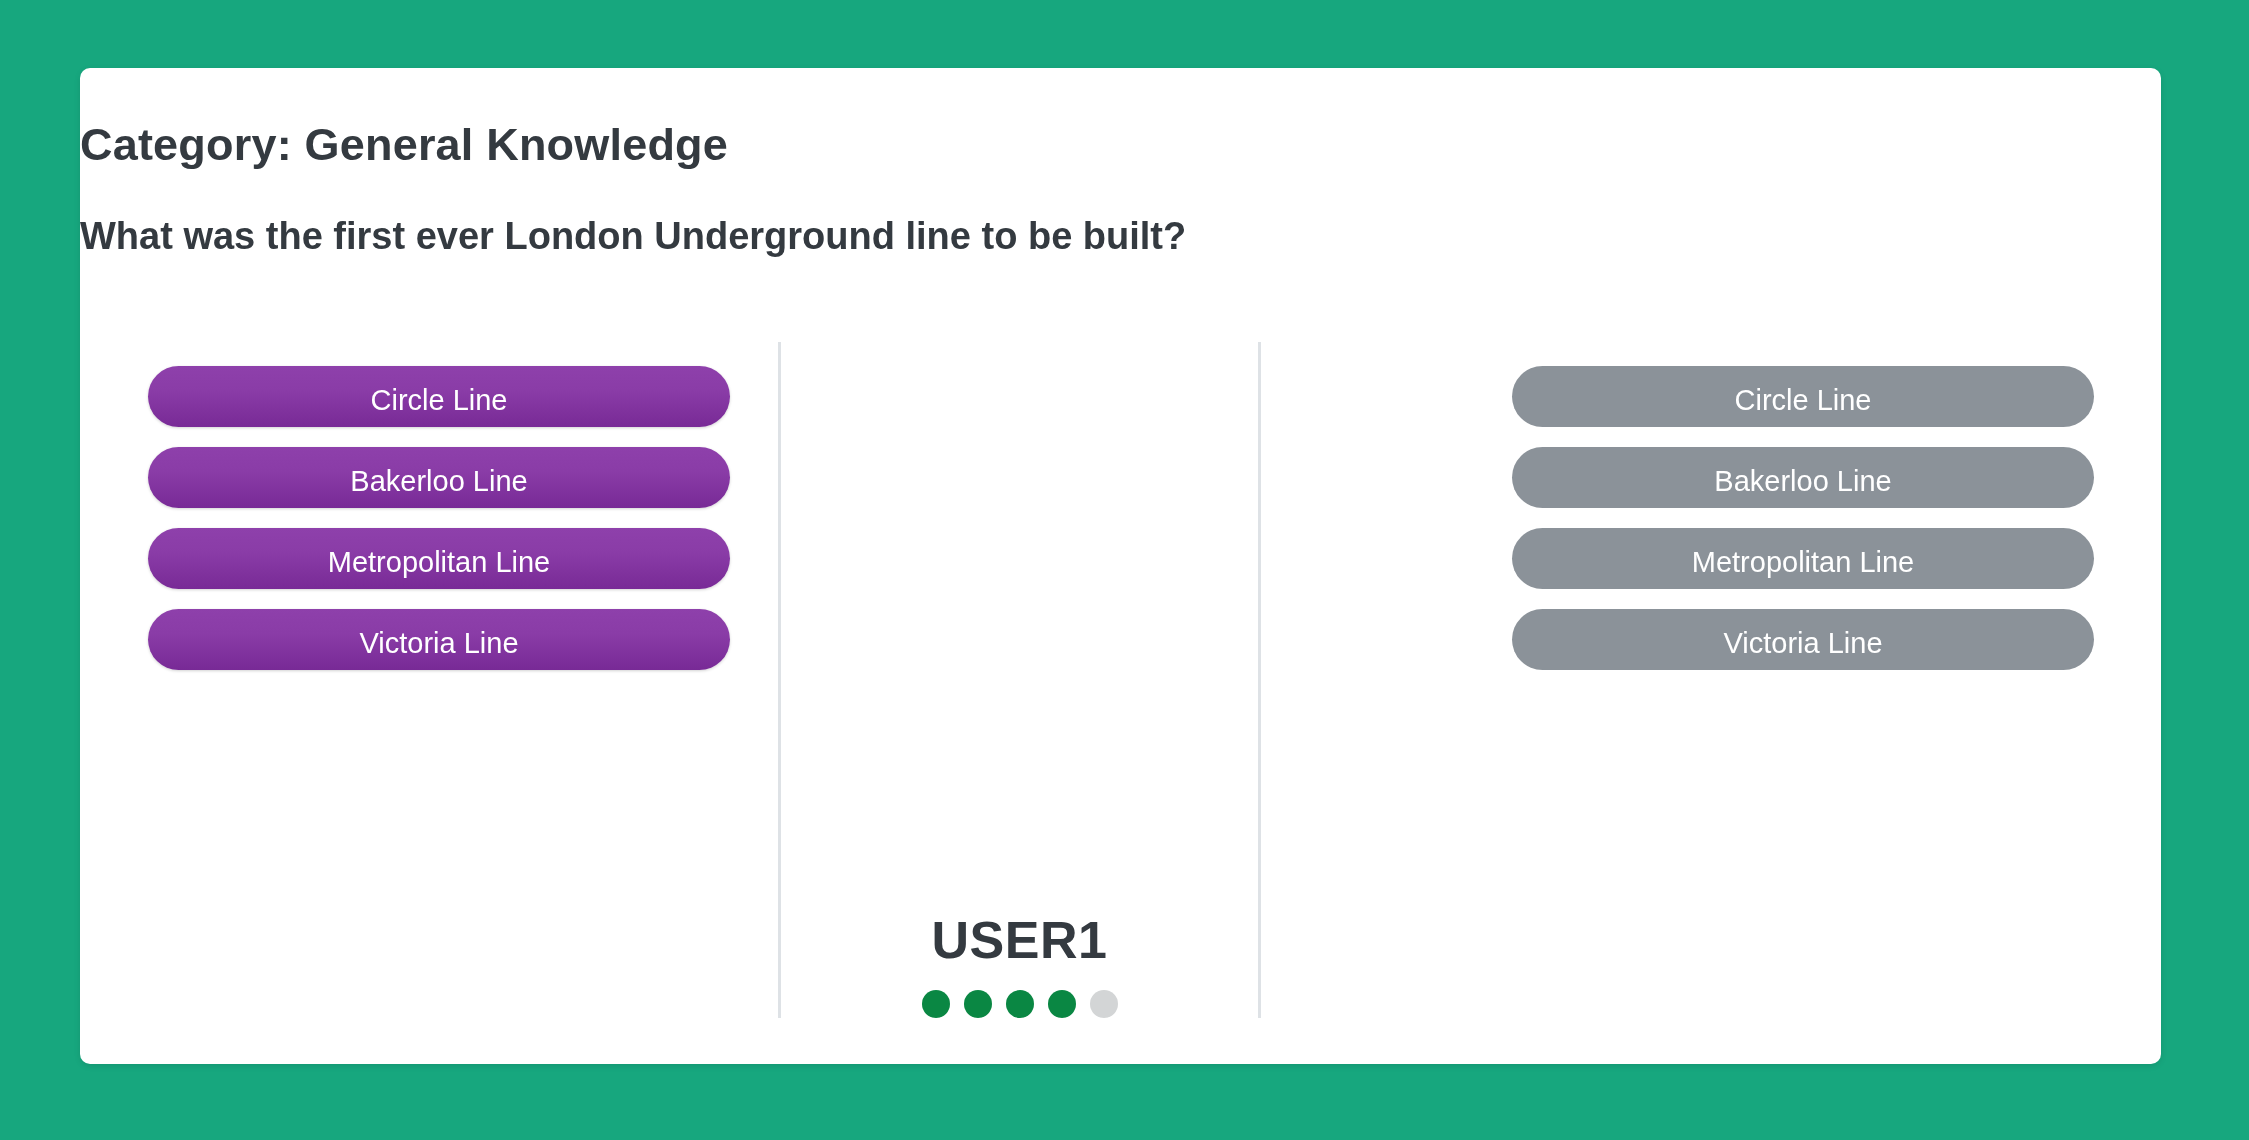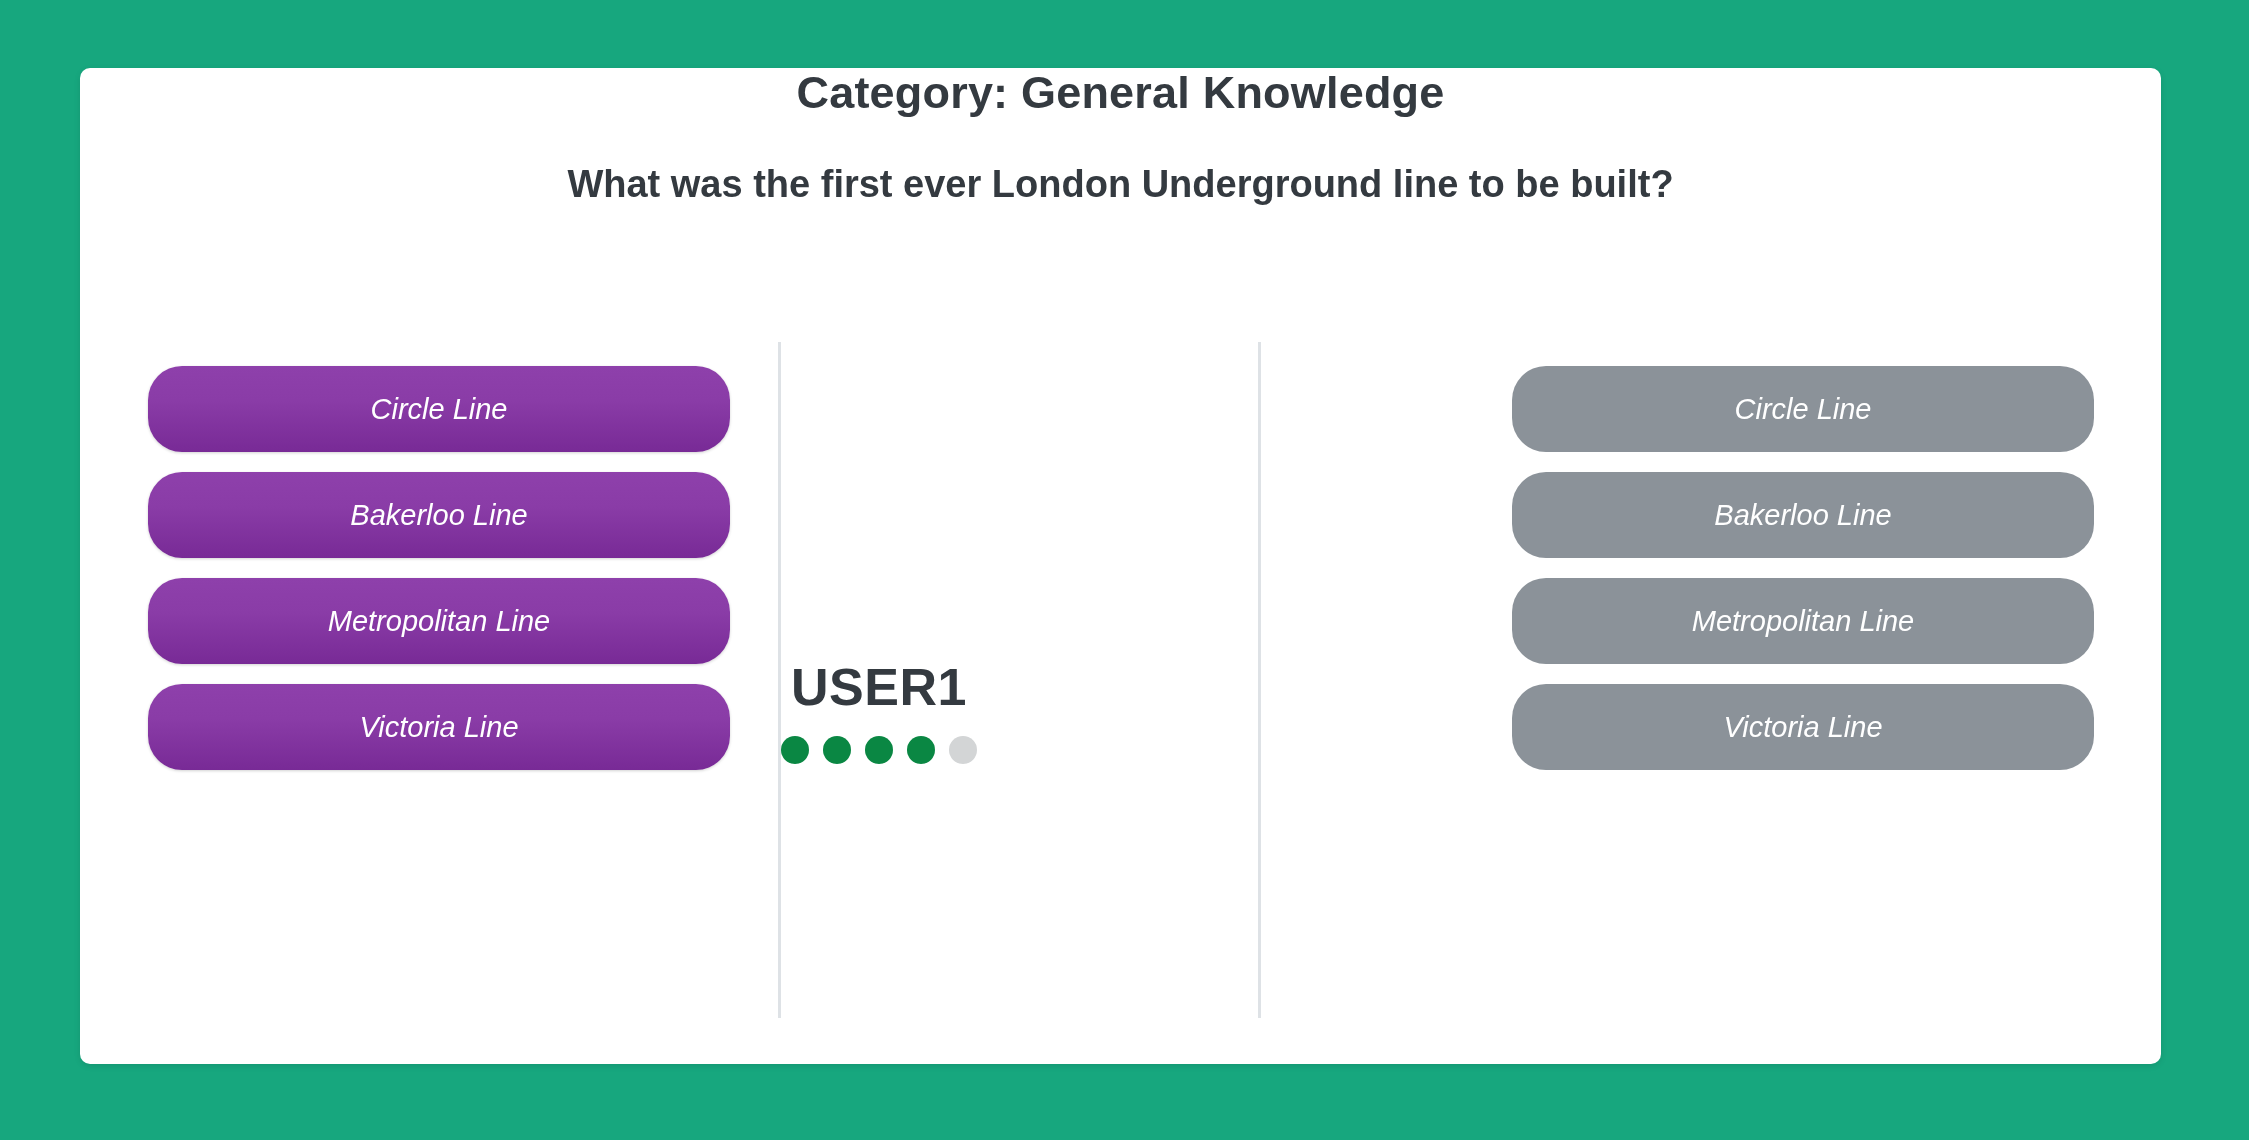--- a/index.html
+++ b/index.html
@@ -20,21 +20,22 @@
     left: 80px;
     top: 68px;
     width: 2081px;
     height: 996px;
     background: #ffffff;
     border-radius: 10px;
     box-shadow: 0 2px 6px rgba(0,0,0,0.10);
   }
 
   .card-header {
-    text-align: center;
+    text-align: left;
+    padding-top: 52px;
   }
 
   .category-title {
     font-size: 45px;
     font-weight: bold;
     color: #343a40;
     letter-spacing: 0.2px;
     line-height: 1.1;
   }
 
@@ -72,53 +73,54 @@
     width: 582px;
     display: flex;
     flex-direction: column;
     gap: 20px;
   }
   .answer-col.left  { left: 68px; }
   .answer-col.right { left: 1432px; }
 
   .answer-btn {
     width: 582px;
-    height: 86px;
+    height: 61px;
     border: none;
     border-radius: 34px;
     color: #ffffff;
     font-family: "Liberation Sans", sans-serif;
     font-size: 29px;
     line-height: 68px;
     cursor: pointer;
     padding: 0;
     white-space: nowrap;
     overflow: hidden;
-    font-style: italic;
   }
 
   .answer-btn.purple {
     background: linear-gradient(to bottom, #8e40ab 0%, #8a3ca7 40%, #782a96 100%);
     box-shadow: 0 1px 3px rgba(0,0,0,0.18);
   }
 
   .answer-btn.grey {
     background: #8b9299;
   }
 
   
   .score-panel {
     position: absolute;
     left: 701px;
     top: 0;
     width: 477px;
     height: 676px;
     display: flex;
+    flex-direction: column;
     align-items: center;
     padding-top: 64px;
+    justify-content: flex-end;
   }
 
   .user-block {
     display: flex;
     flex-direction: column;
     align-items: center;
   }
   .user-block + .user-block { margin-top: 70px; }
 
   .user-name {

